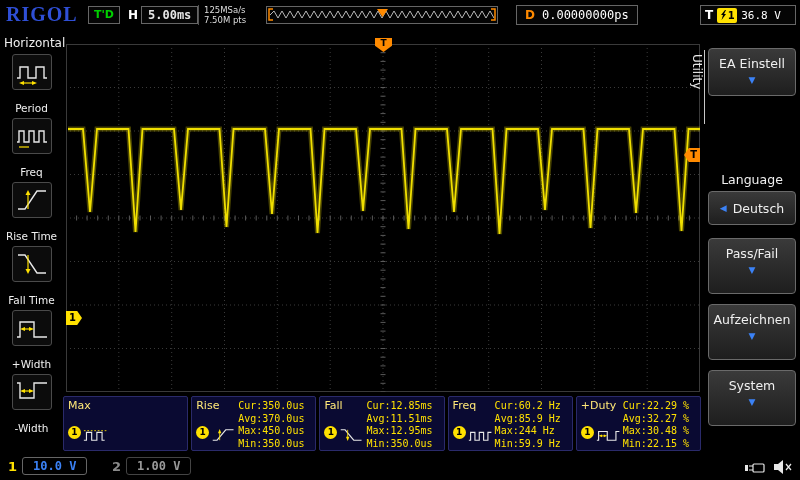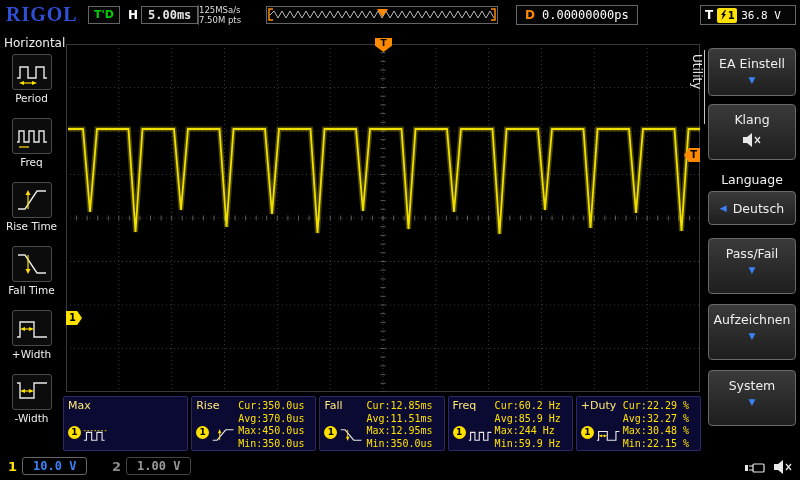--- a/index.html
+++ b/index.html
@@ -9,42 +9,42 @@
 
   
   .topbar{position:absolute;left:0;top:0;width:800px;height:30px;background:#000}
   .logo{position:absolute;left:6px;top:3px;font:bold 20px "Liberation Serif",serif;
         color:#2f4fd6;letter-spacing:1px}
   .td-badge{position:absolute;left:88px;top:6px;width:32px;height:18px;border:1px solid #666;
         background:#050505;color:#00d000;font:bold 11px/16px "DejaVu Sans",sans-serif;text-align:center}
   .h-label{position:absolute;left:128px;top:8px;font:bold 12px "DejaVu Sans",sans-serif;color:#fff}
   .timebase-box{position:absolute;left:141px;top:6px;height:18px;border:1px solid #666;
         padding:0 6px;font:bold 12px/16px "DejaVu Sans Mono",monospace;color:#e5e5e5;background:#050505}
-  .rate-block{position:absolute;left:198px;top:5px;border-left:1px solid #555;
+  .rate-block{position:absolute;left:198px;top:5px;border-left:1px solid #555;padding-left:5px;
         font:8.5px/10px "DejaVu Sans",sans-serif;color:#ddd}
   .preview{position:absolute;left:266px;top:6px;width:232px;height:18px;border:1px solid #666;background:#040404}
   .preview svg{display:block}
   .delay-box{position:absolute;left:516px;top:5px;height:20px;border:1px solid #666;background:#050505;
         padding:0 8px;display:flex;align-items:center;gap:7px}
   .d-label{color:#ff8a00;font:bold 12px "DejaVu Sans",sans-serif}
   .d-value{color:#fff;font:12px "DejaVu Sans Mono",monospace}
   .trig-box{position:absolute;left:700px;top:5px;width:96px;height:20px;border:1px solid #666;background:#050505;
         display:flex;align-items:center;gap:4px;padding:0 4px}
   .t-label{color:#fff;font:bold 12px "DejaVu Sans",sans-serif}
   .t-chip{width:20px;height:15px;background:#ffe100;border-radius:2px;display:flex;align-items:center;
         justify-content:center;color:#000;font:bold 10px "DejaVu Sans",sans-serif;gap:1px}
   .t-level{color:#fff;font:11px "DejaVu Sans Mono",monospace}
 
   
   .sidebar{position:absolute;left:0;top:30px;width:63px;height:425px}
   .sidebar-title{position:absolute;left:4px;top:6px;font:12px "DejaVu Sans",sans-serif;color:#f0f0f0}
   .side-item{position:absolute;left:0;width:63px;text-align:center;cursor:pointer}
   .side-icon{width:40px;height:36px;margin:0 auto;background:#0c0c0c;border:1px solid #4a4a4a;
         border-radius:3px;display:flex;align-items:center;justify-content:center}
-  .side-label{margin-top:2px;font:10.5px "DejaVu Sans",sans-serif;color:#f0f0f0}
+  .side-label{margin-top:12px;font:10.5px "DejaVu Sans",sans-serif;color:#f0f0f0}
 
   
   .plot{position:absolute;left:66px;top:44px;width:634px;height:348px}
   .ch-tag{position:absolute;left:66px;top:311px;width:16px;height:14px;background:#ffe100;color:#000;
         font:bold 10px/14px "DejaVu Sans",sans-serif;text-align:left;padding-left:3px;
         clip-path:polygon(0 0,70% 0,100% 50%,70% 100%,0 100%)}
   .trig-tag{position:absolute;left:684px;top:148px;width:16px;height:14px;background:#ff8a00;color:#000;
         font:bold 10px/14px "DejaVu Sans",sans-serif;text-align:right;padding-right:3px;
         clip-path:polygon(30% 0,100% 0,100% 100%,30% 100%,0 50%)}
   .trig-top{position:absolute;left:375px;top:38px;width:17px;height:14px;background:#ff8a00;color:#000;
@@ -333,29 +333,20 @@
 
   <div class="menu">
     <div class="menu-title">Utility</div>
     <div class="menu-line"></div>
 
     <div class="menu-btn" style="top:18px;height:48px">
       <div class="menu-label">EA Einstell</div>
       <div class="arrow-down">▼</div>
     </div>
 
-    <div class="menu-btn" style="top:74px;height:56px">
-      <div class="menu-label">Klang</div>
-      <div class="spk-icon">
-        <svg width="24" height="16" viewBox="0 0 24 16">
-          <polygon points="3,5 7,5 12,1 12,15 7,11 3,11" fill="#e8e8e8"></polygon>
-          <path d="M15,5 l5,6 M20,5 l-5,6" stroke="#e8e8e8" stroke-width="1.3"></path>
-        </svg>
-      </div>
-    </div>
 
     <div class="menu-lang" style="top:142px">
       <div class="lang-header">Language</div>
       <div class="lang-box">
         <span class="arrow-left">◀</span>
         <span class="lang-value">Deutsch</span>
       </div>
     </div>
 
     <div class="menu-btn" style="top:208px;height:56px">

